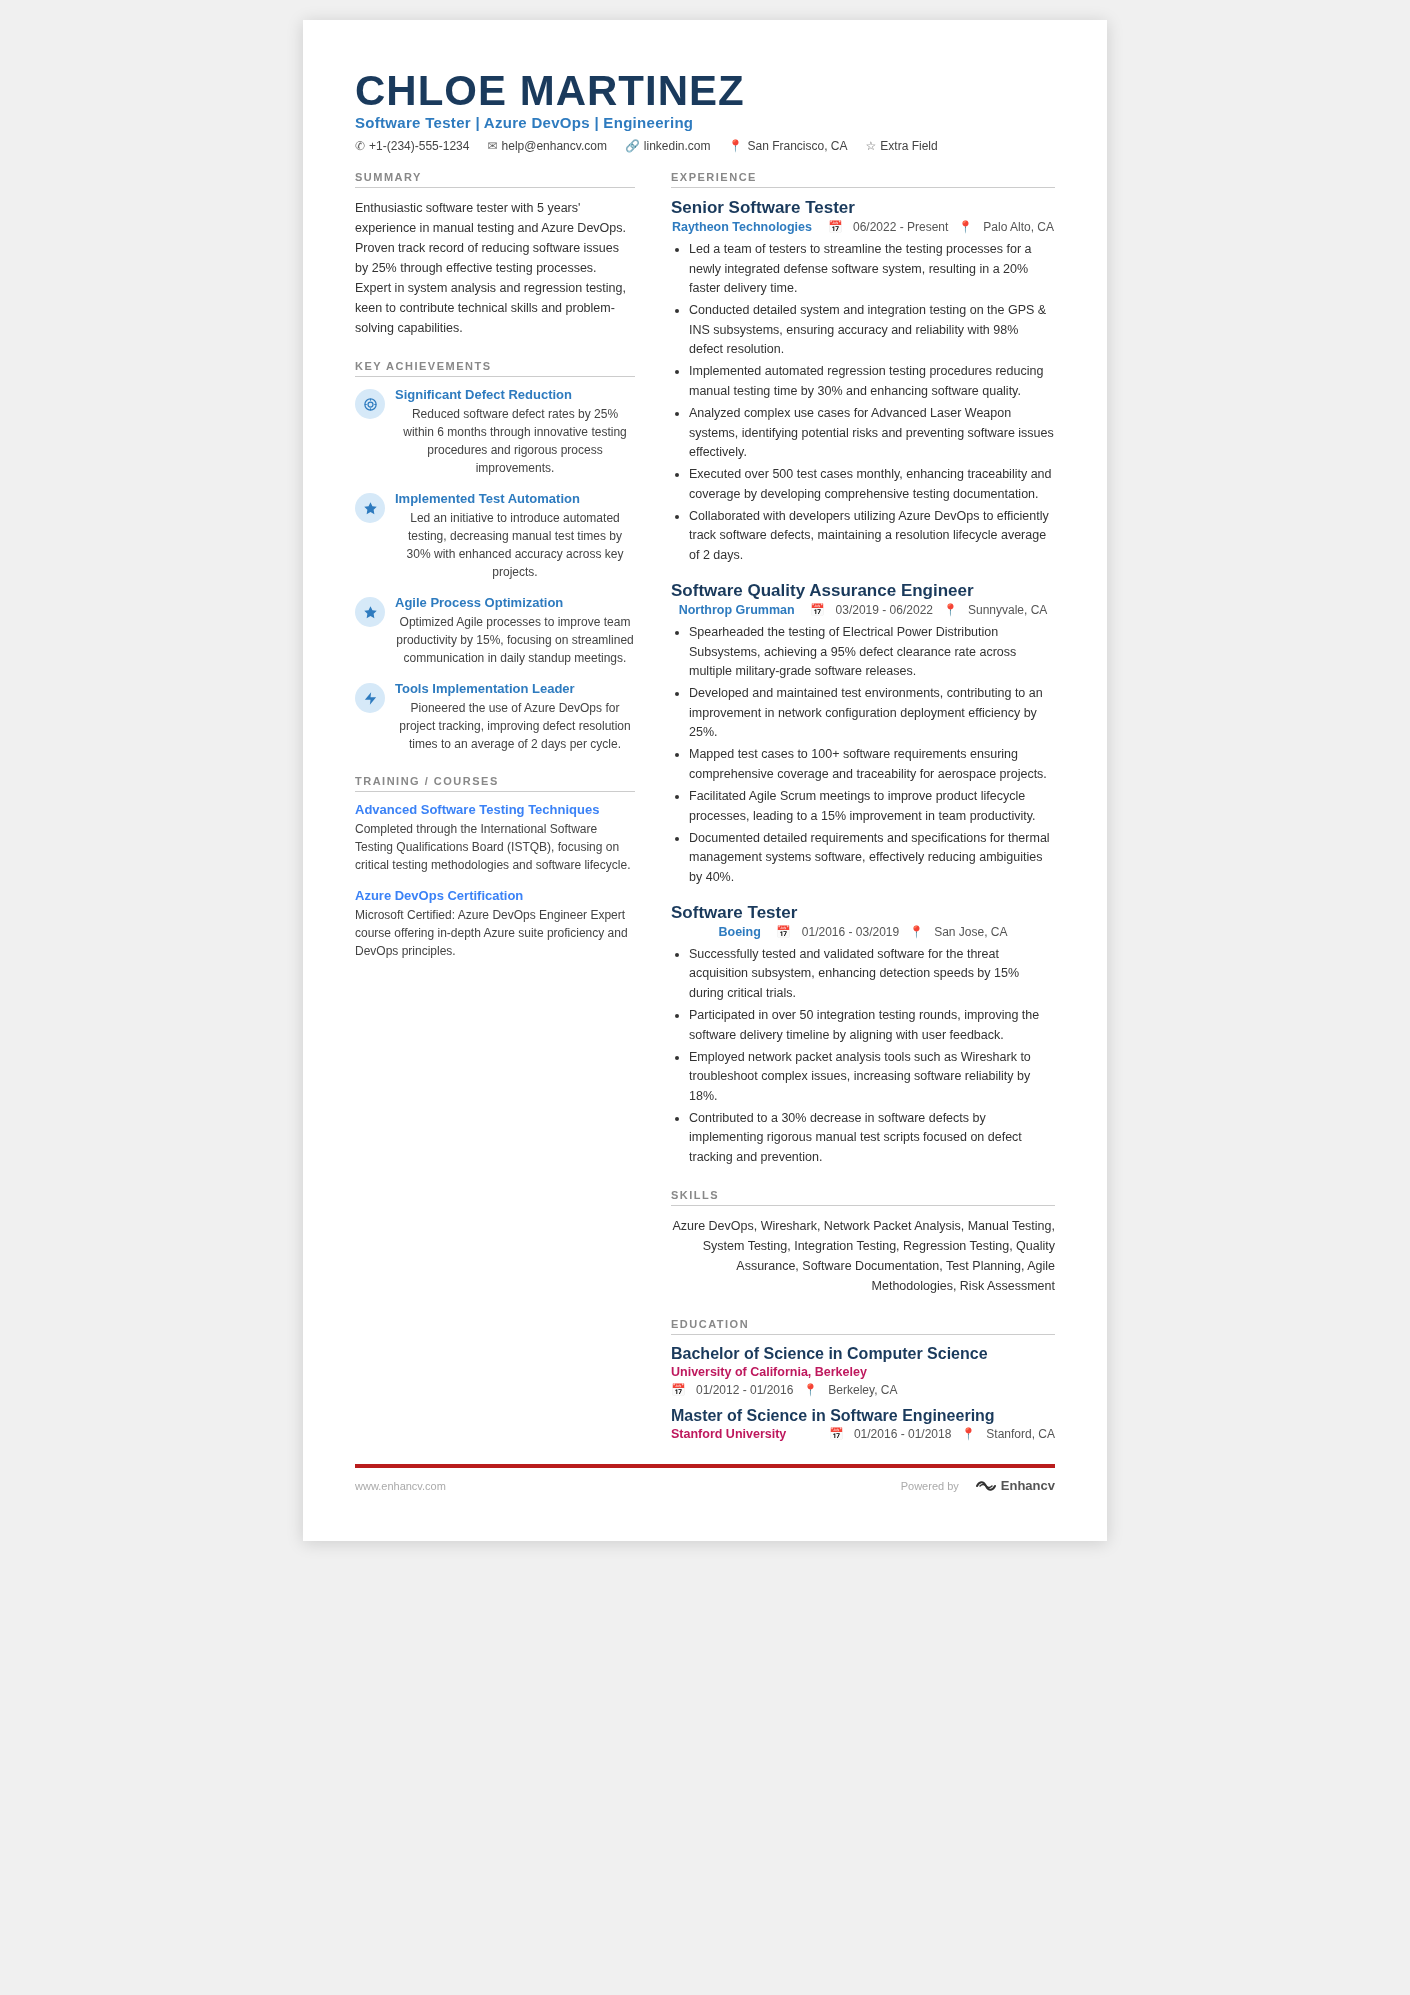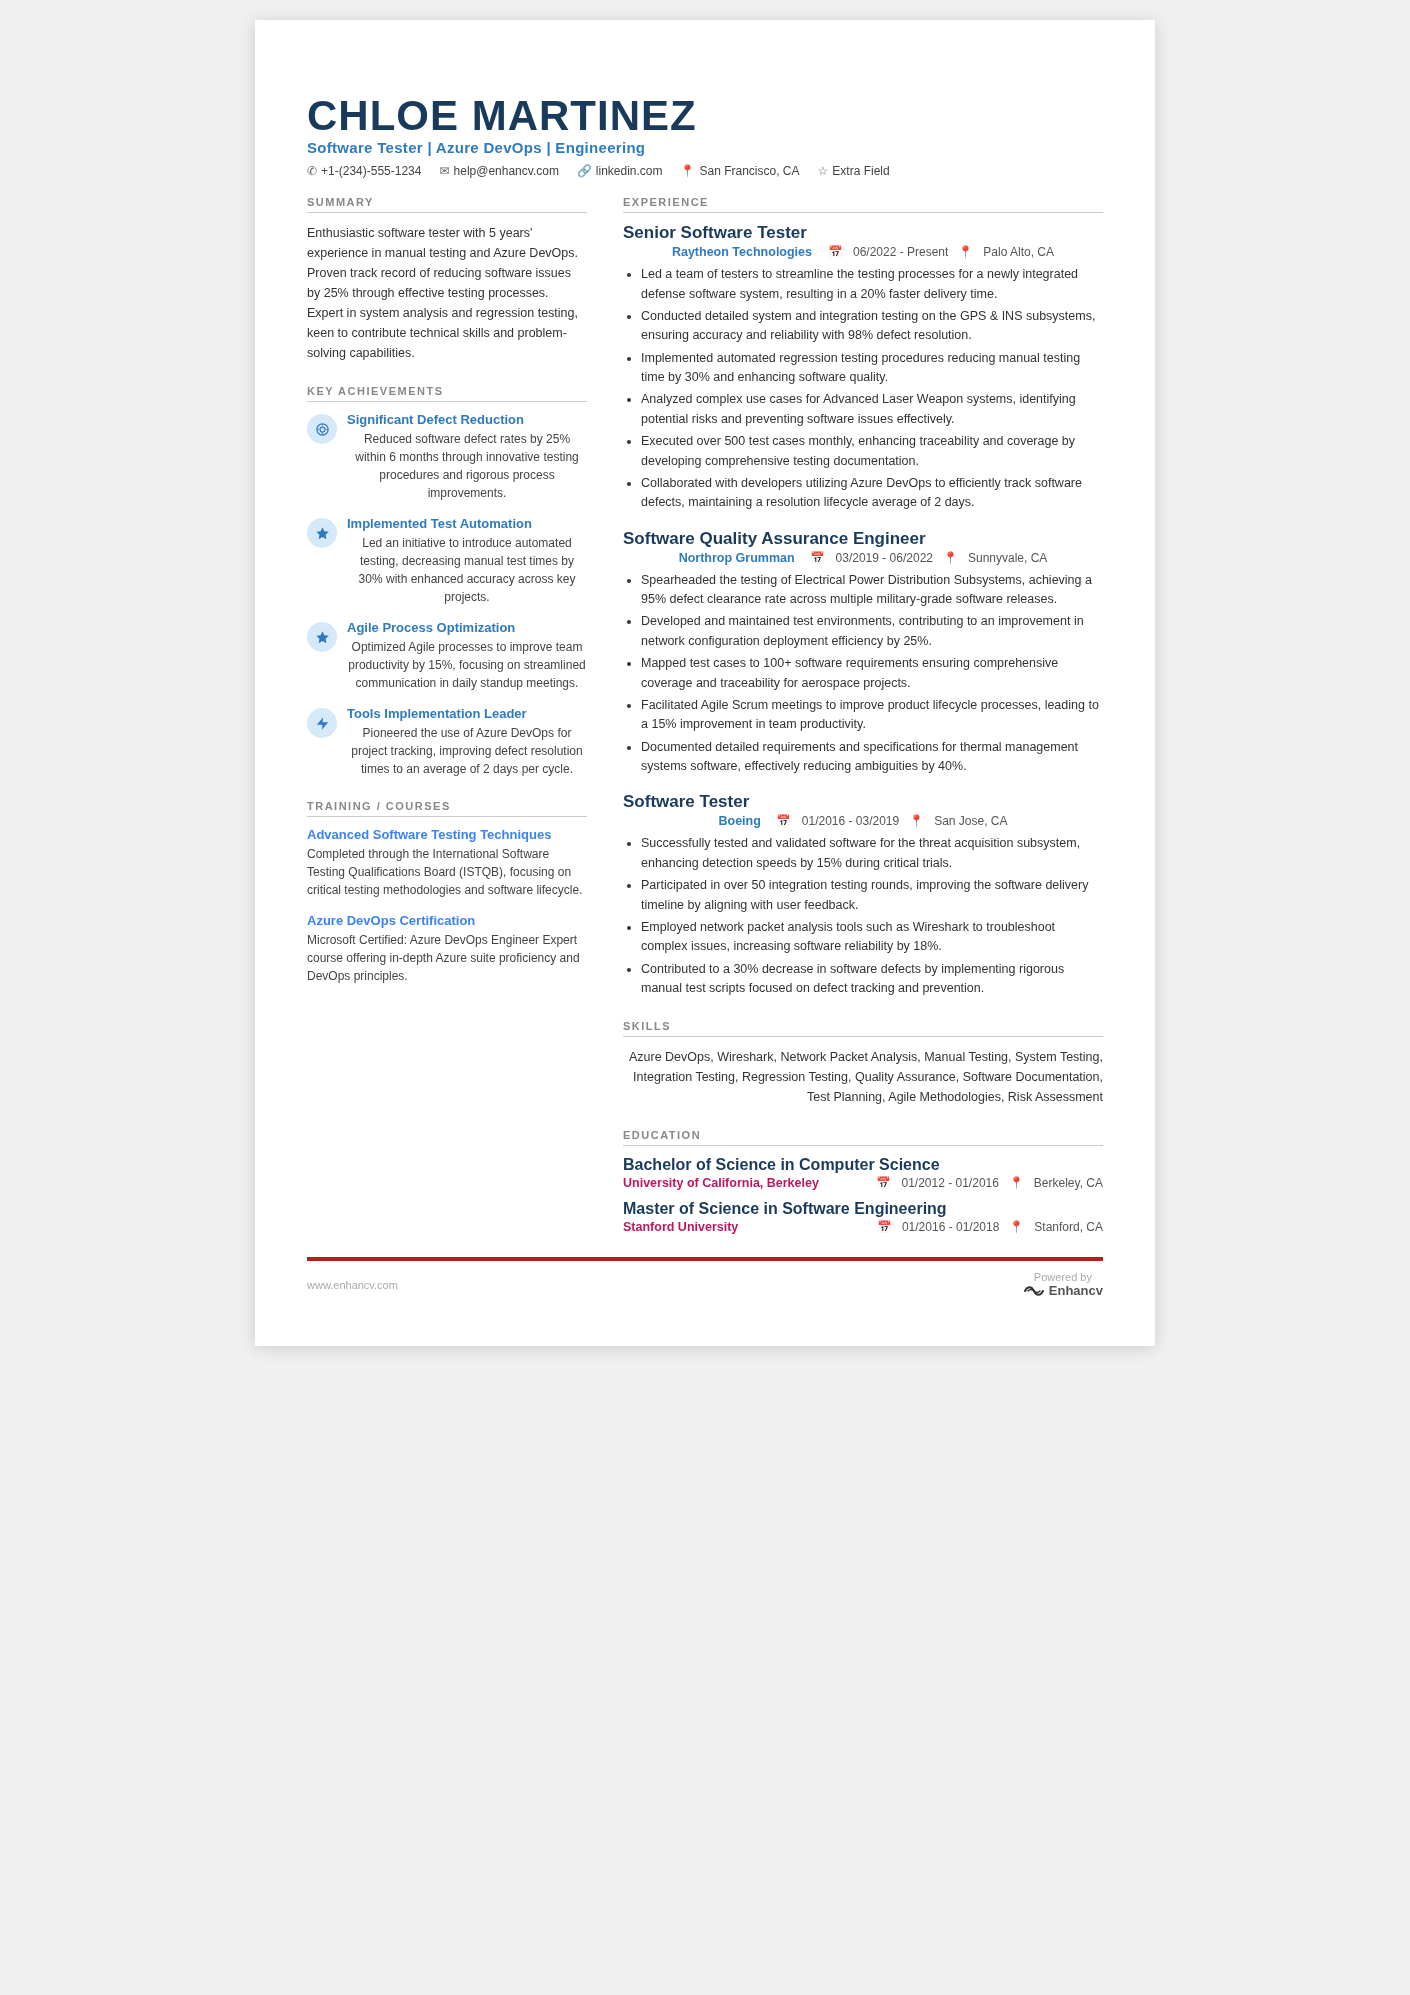--- a/index.html
+++ b/index.html
@@ -5,23 +5,23 @@
     * { margin: 0; padding: 0; box-sizing: border-box; }
     body {
       font-family: 'Arial', sans-serif;
       background: #f0f0f0;
       display: flex;
       justify-content: center;
       padding: 20px;
     }
     .page {
       background: #fff;
-      width: 900px;
+      width: 804px;
       min-height: 1270px;
-      padding: 73px 52px 48px 52px;
+      padding: 48px 52px 48px 52px;
       position: relative;
       box-shadow: 0 2px 16px rgba(0,0,0,0.15);
     }
     
     .header { margin-bottom: 8px; }
     .name {
       font-size: 42px;
       font-weight: 900;
       color: #1a3a5c;
       letter-spacing: 1px;
@@ -208,24 +208,23 @@
       justify-content: space-between;
       align-items: center;
       margin-top: 13px;
       padding-top: 10px;
       border-top: 4px solid #b91c1c;
     }
     .footer-left { font-size: 11px; color: #aaa; }
     .footer-right {
       display: flex;
       align-items: center;
-      gap: 0;
+      gap: 16px;
       font-size: 11px;
       color: #aaa;
-      flex-direction: column;
     }
     .enhancv-logo {
       display: flex;
       align-items: center;
       gap: 4px;
     }
     .enhancv-text { font-size: 13px; color: #555; font-weight: 600; }
     .right-col .section-label:first-child { margin-top: 0; }
   </style>
 </head>

